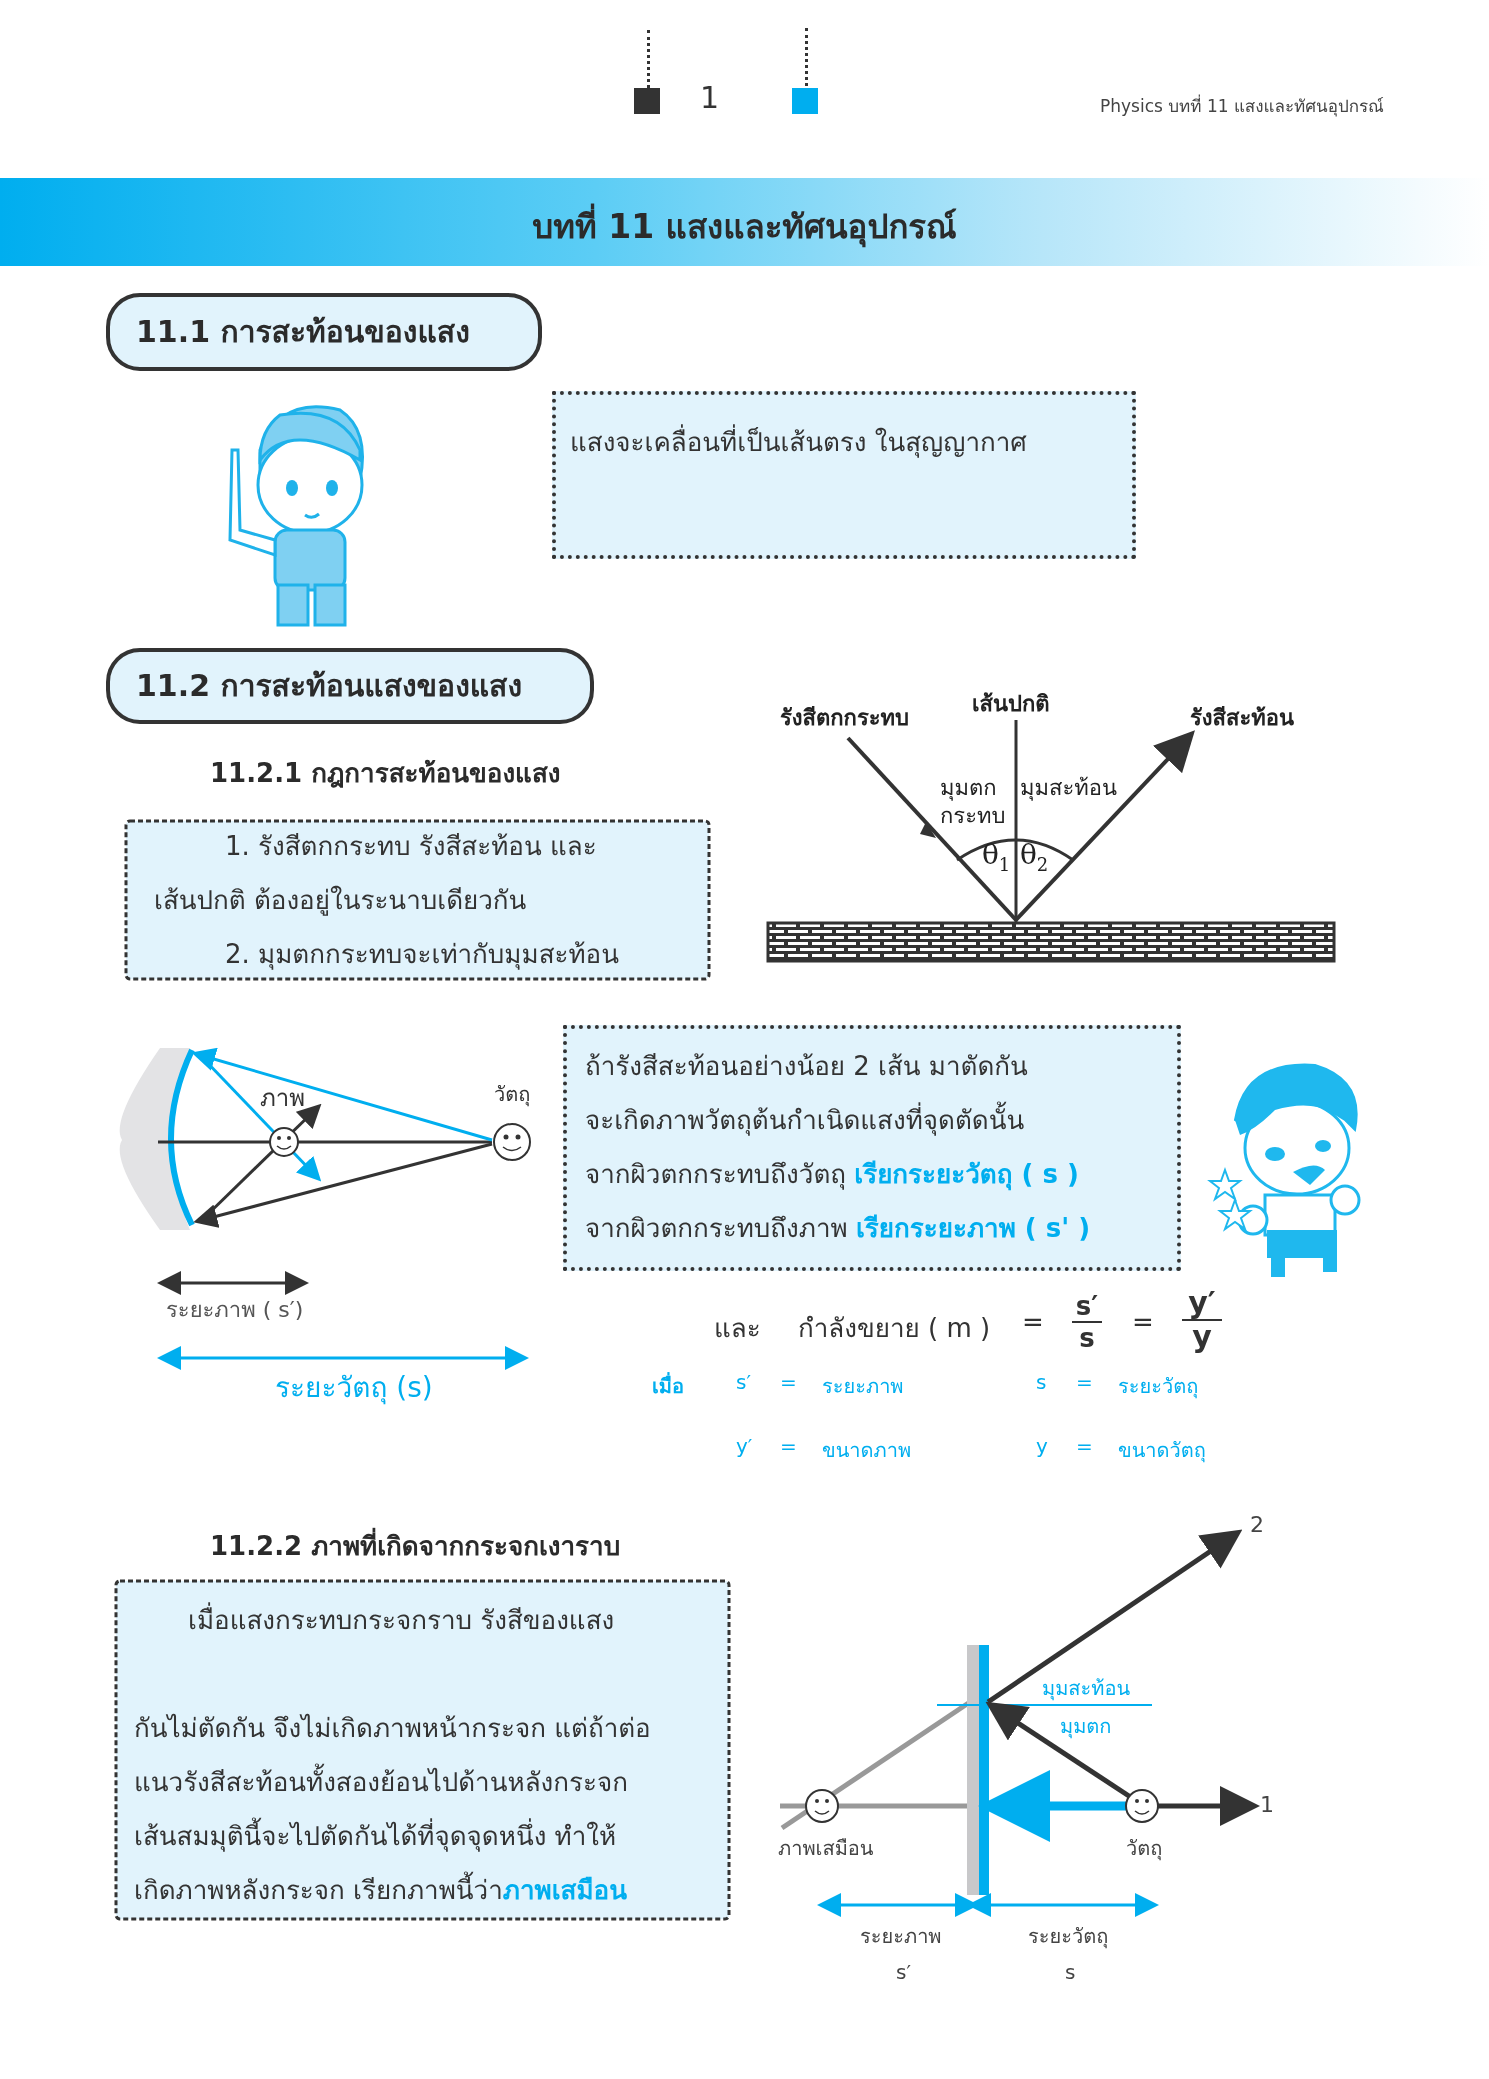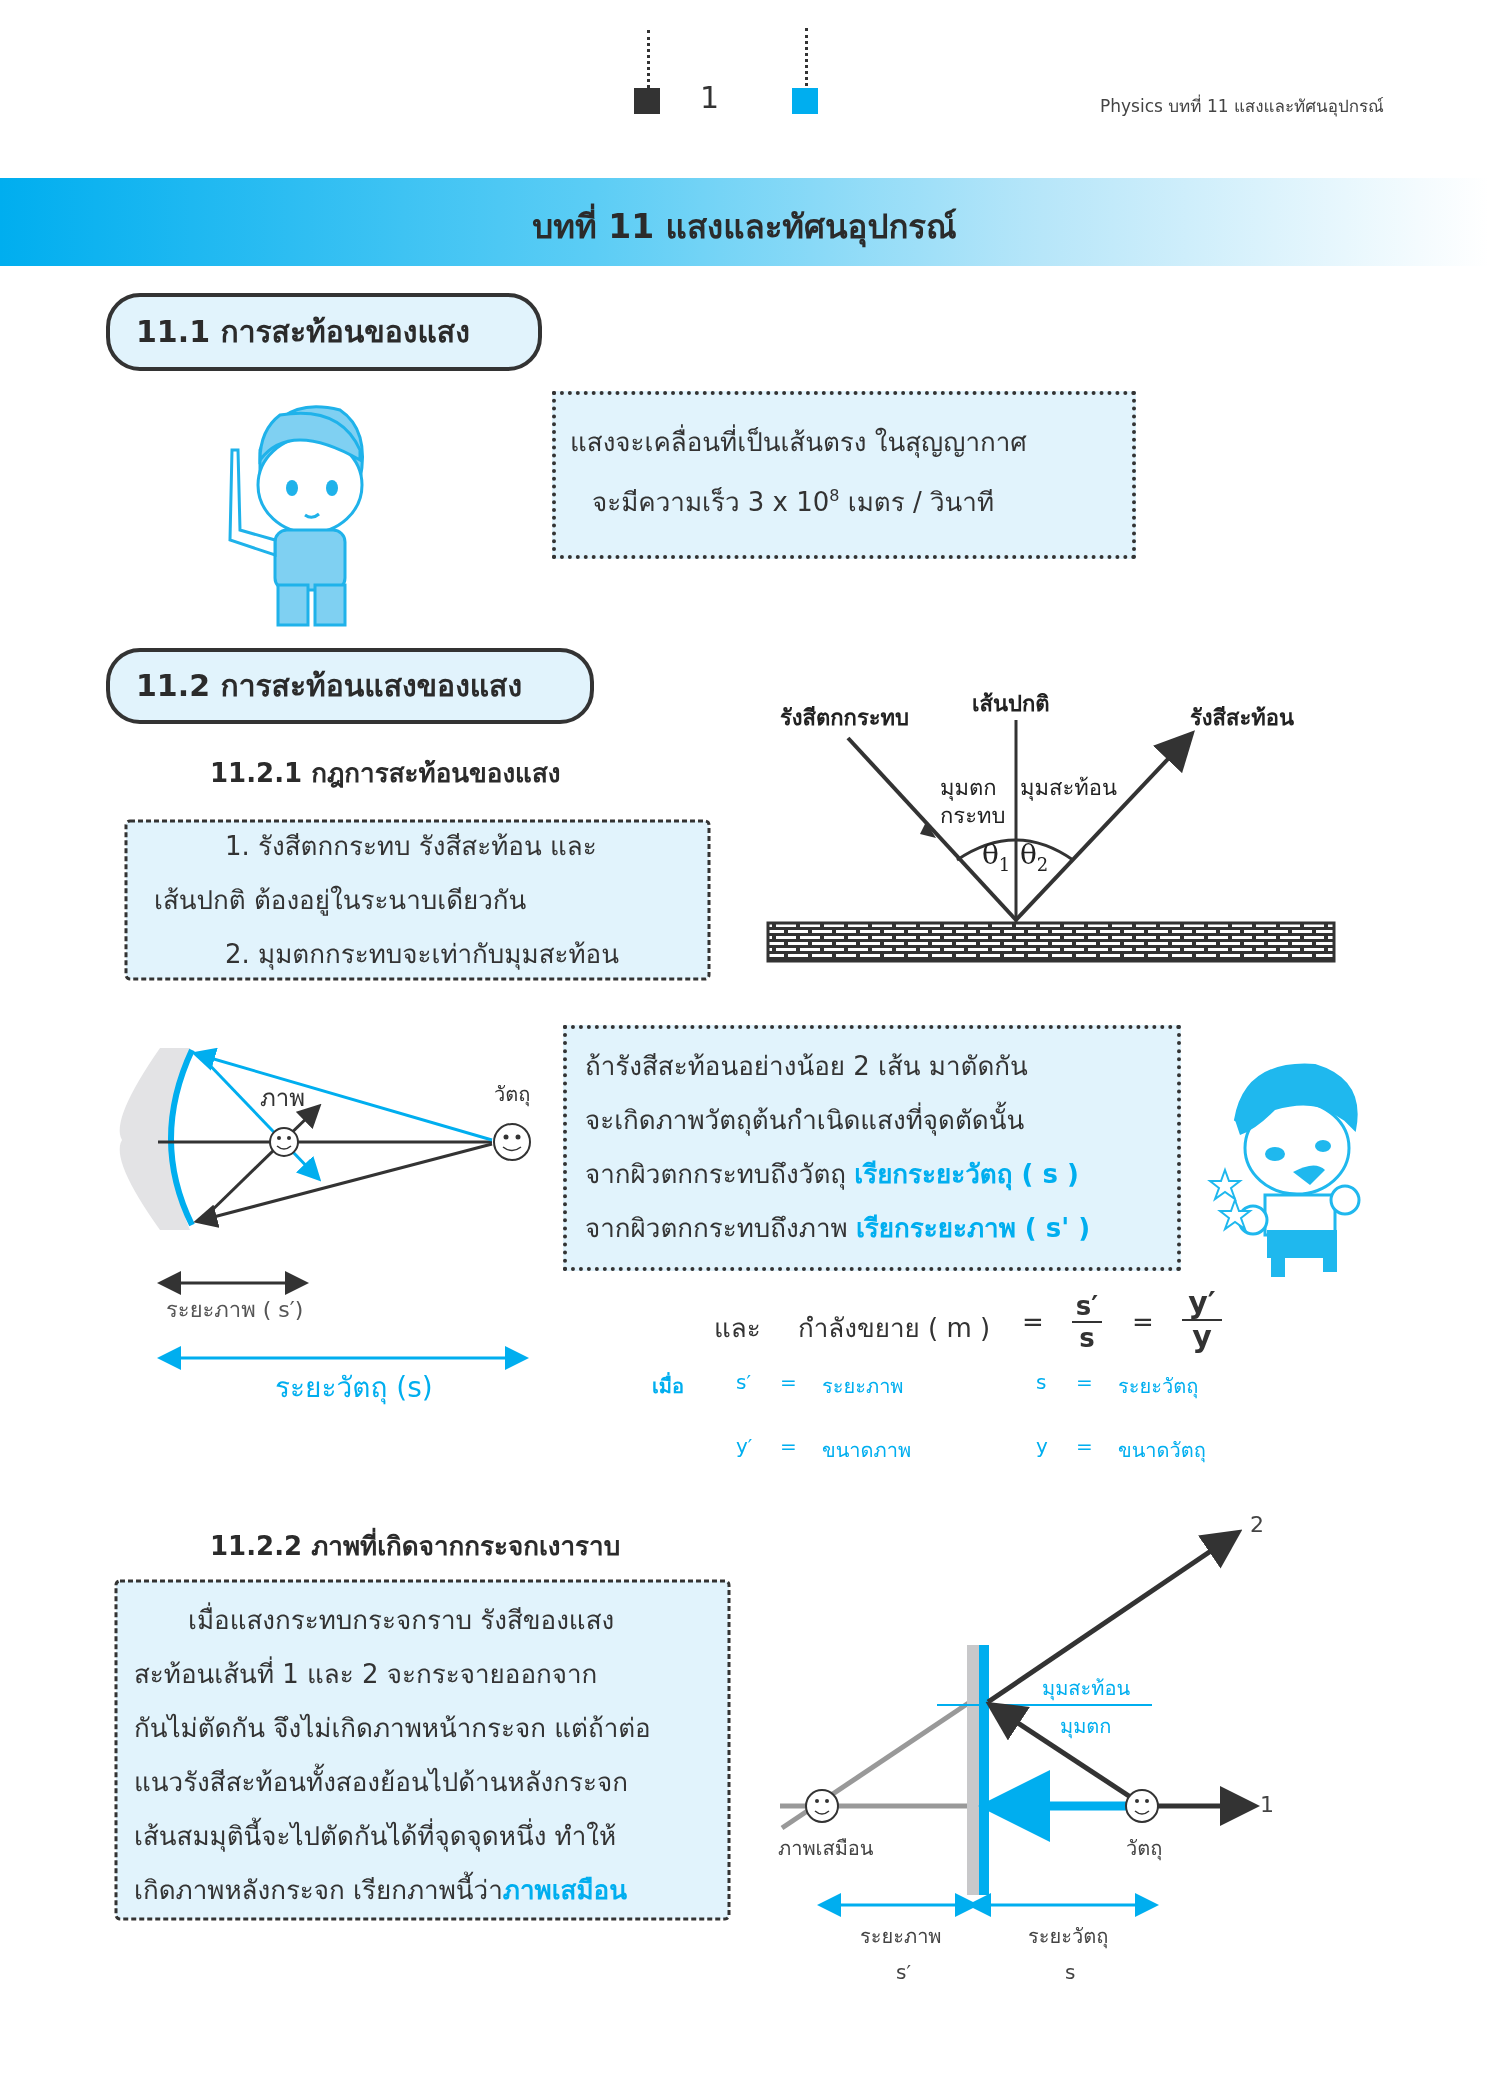--- a/index.html
+++ b/index.html
@@ -53,23 +53,20 @@
     <rect x="95" y="195" width="30" height="40"></rect>
     <path d="M12 60 L18 60 L20 140 L55 150 L55 165 L10 150 Z" fill="#fff"></path>
   </g>
   <ellipse cx="72" cy="98" rx="6" ry="8" fill="#1fb2ea"></ellipse>
   <ellipse cx="112" cy="98" rx="6" ry="8" fill="#1fb2ea"></ellipse>
   <path d="M85 125 Q92 130 99 124" stroke="#1fb2ea" stroke-width="3" fill="none"></path>
 </svg>
 
 <div class="dotbox" style="left:552px;top:391px;width:584px;height:168px;">
   <div class="abs txt" style="left:14px;top:20px;">แสงจะเคลื่อนที่เป็นเส้นตรง   ในสุญญากาศ</div>
-  <div class="abs txt" style="left:36px;top:74px;">
-    <span>จะมีความเร็ว  3 x 10</span><sup style="font-size:16px;">8</sup><span>  เมตร / วินาที</span>
-  </div>
 </div>
 
 <div class="pill" style="left:106px;top:648px;width:488px;height:76px;line-height:68px;">
   <span>11.2 การสะท้อนแสงของแสง</span>
 </div>
 
 <div class="abs sub" style="left:210px;top:752px;">11.2.1  กฎการสะท้อนของแสง</div>
 
 <div class="wavybox" style="left:120px;top:815px;width:595px;height:170px;background:transparent;">
   <svg class="frame" width="595" height="170" viewBox="0 0 595 170">
@@ -220,21 +217,20 @@
   <span class="abs" style="left:470px;top:64px;">ขนาดวัตถุ</span>
 </div>
 
 <div class="abs sub" style="left:210px;top:1525px;">11.2.2 ภาพที่เกิดจากกระจกเงาราบ</div>
 
 <div class="wavybox" style="left:110px;top:1575px;width:625px;height:350px;background:transparent;">
   <svg class="frame" width="625" height="350" viewBox="0 0 625 350">
     <rect x="6" y="6" width="613" height="338" fill="#e1f3fc" stroke="#333" stroke-width="3" stroke-dasharray="5 3" rx="4"></rect>
   </svg>
   <div class="abs txt" style="left:78px;top:18px;">เมื่อแสงกระทบกระจกราบ    รังสีของแสง</div>
-  <div class="abs txt" style="left:24px;top:72px;">สะท้อนเส้นที่  1  และ  2   จะกระจายออกจาก</div>
   <div class="abs txt" style="left:24px;top:126px;">กันไม่ตัดกัน จึงไม่เกิดภาพหน้ากระจก แต่ถ้าต่อ</div>
   <div class="abs txt" style="left:24px;top:180px;">แนวรังสีสะท้อนทั้งสองย้อนไปด้านหลังกระจก</div>
   <div class="abs txt" style="left:24px;top:234px;">เส้นสมมุตินี้จะไปตัดกันได้ที่จุดจุดหนึ่ง     ทำให้</div>
   <div class="abs txt" style="left:24px;top:288px;">
     <span>เกิดภาพหลังกระจก เรียกภาพนี้ว่า</span><span class="blue bold">ภาพเสมือน</span>
   </div>
 </div>
 
 <div class="abs" style="left:760px;top:1500px;width:660px;height:500px;">
   <svg width="660" height="500" viewBox="0 0 660 500">

